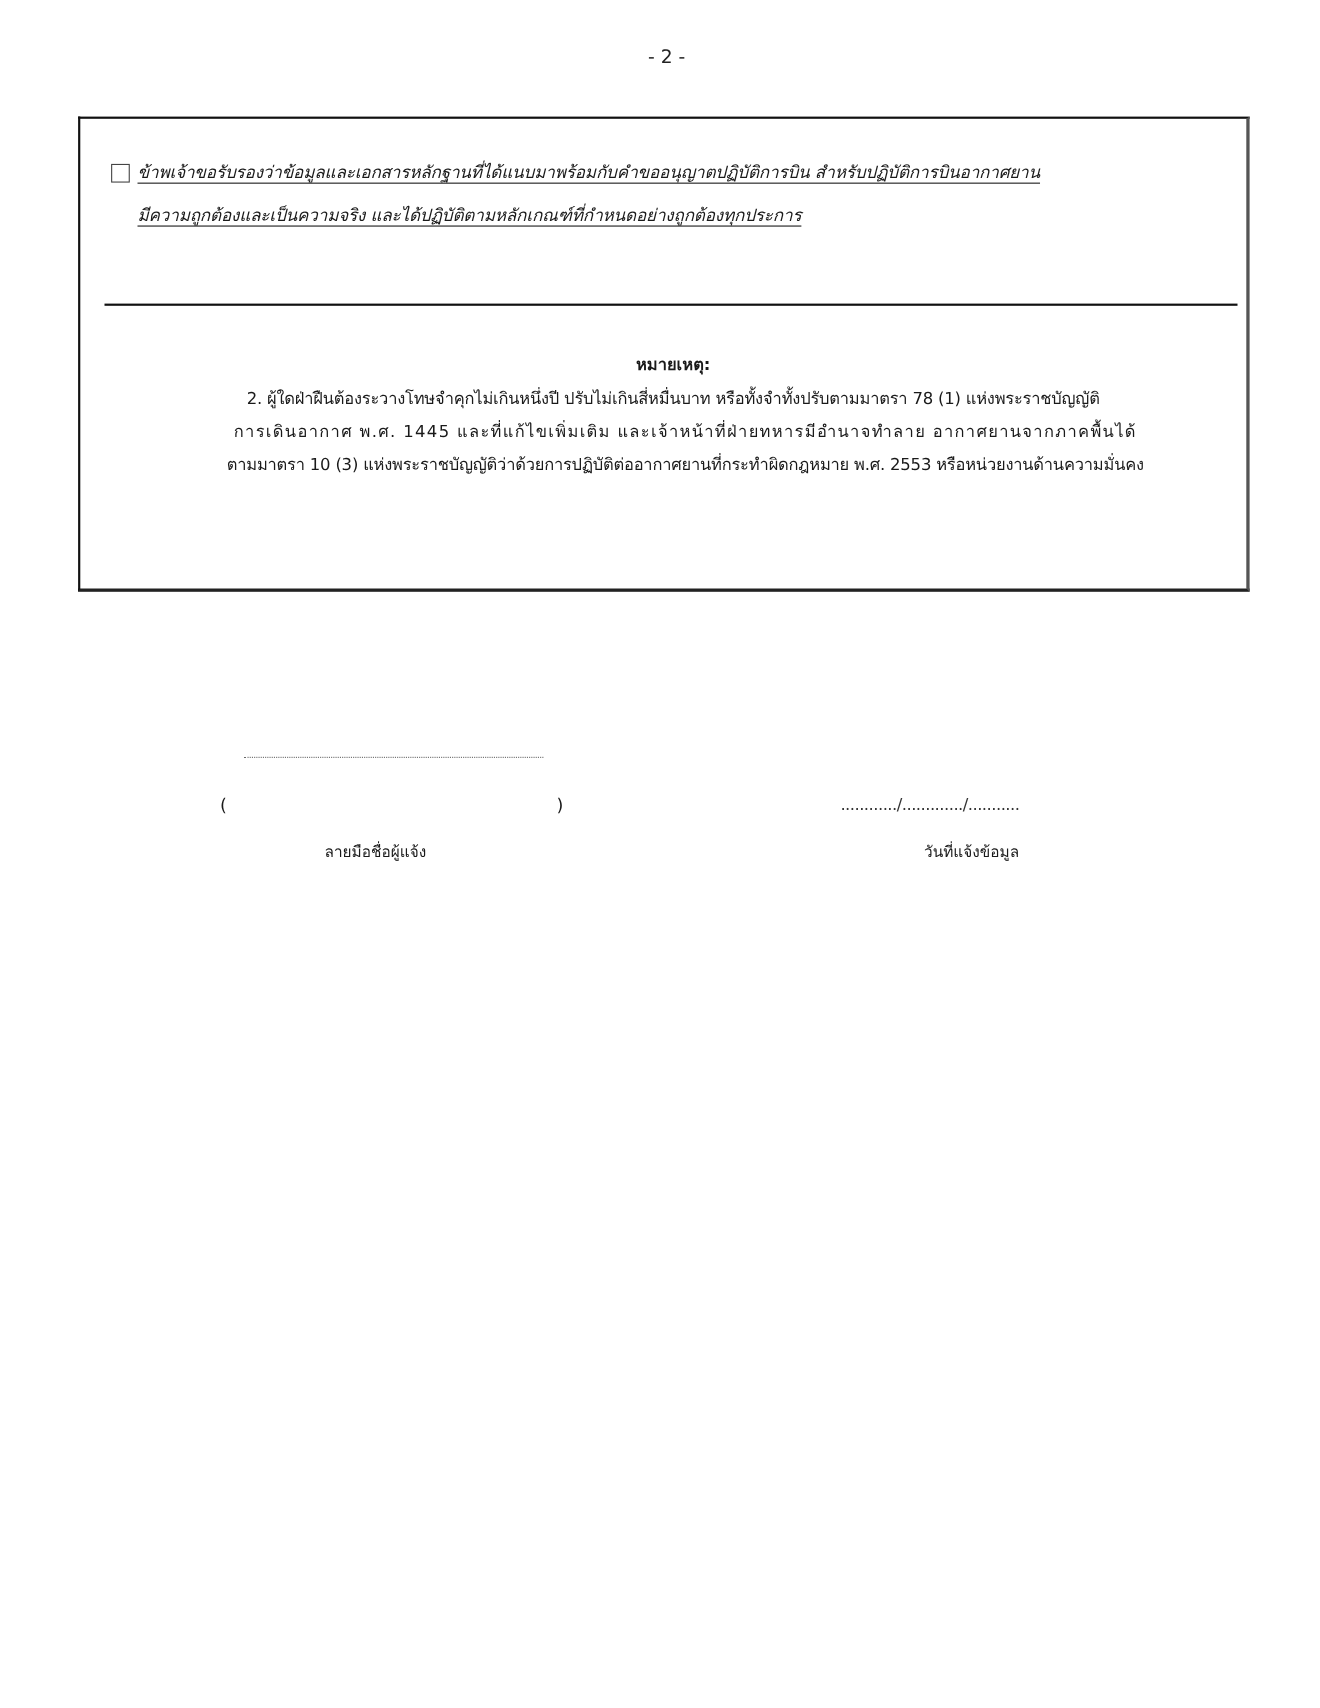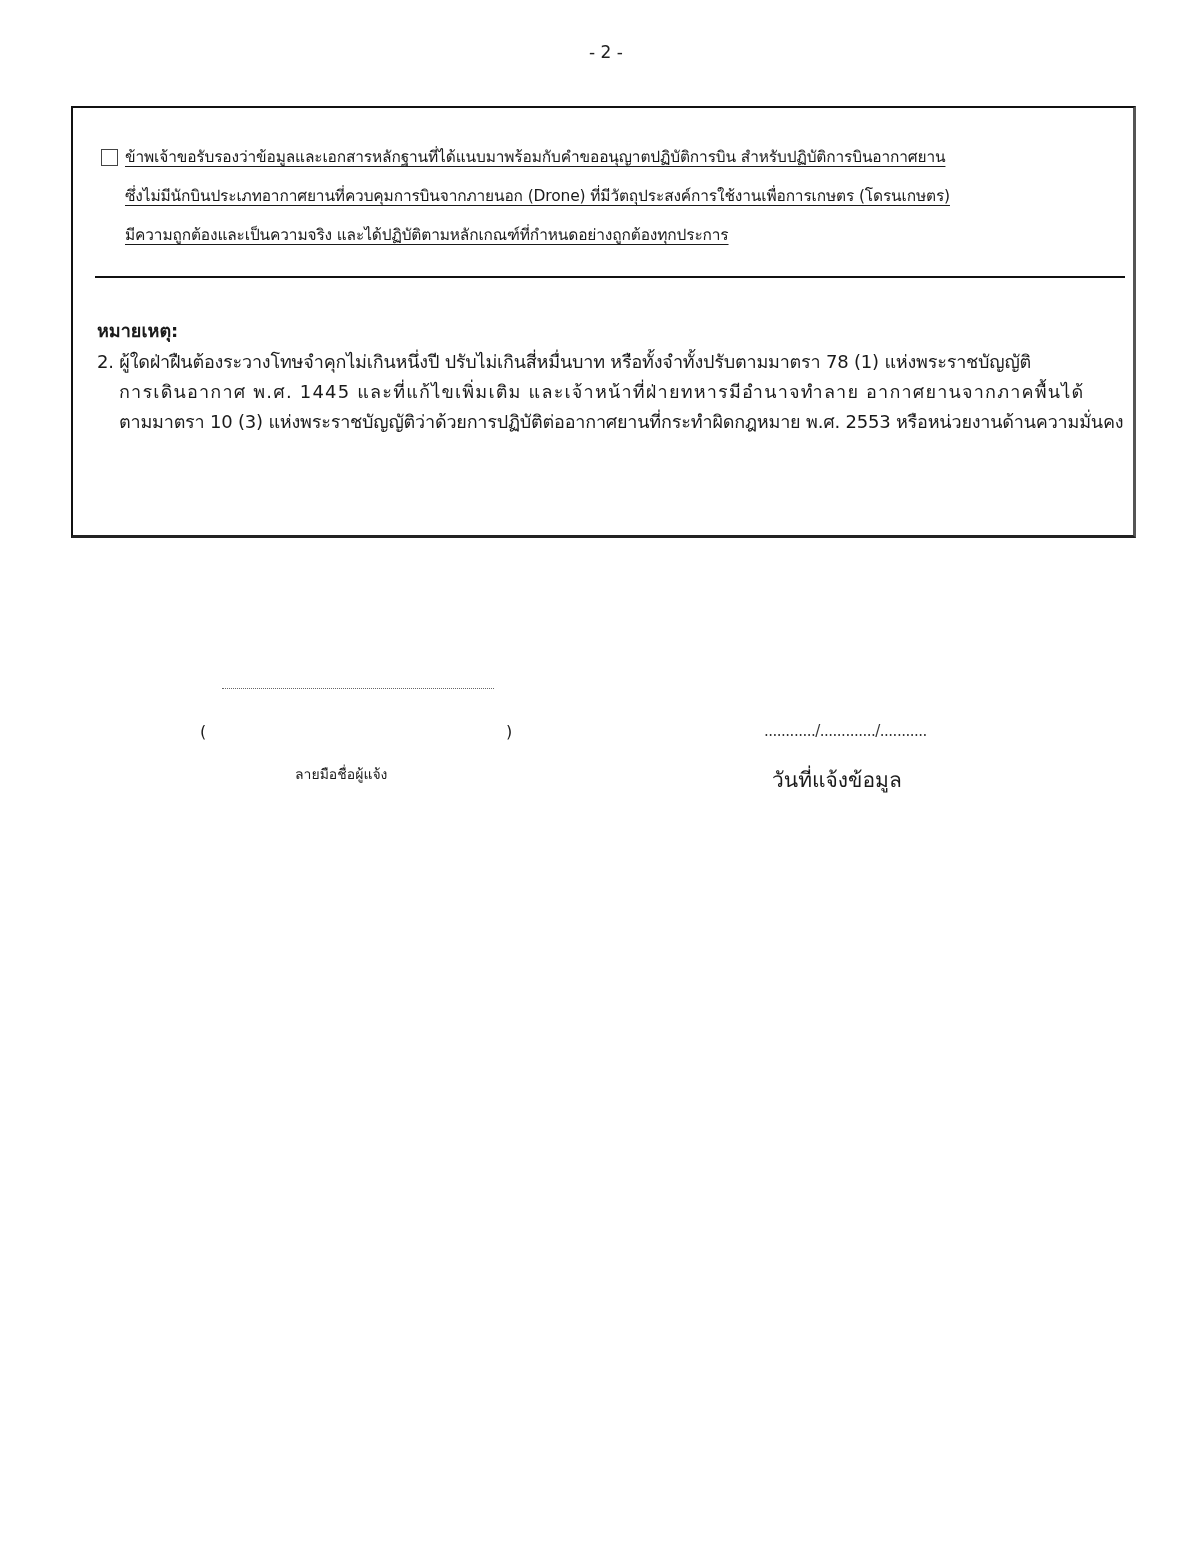--- a/index.html
+++ b/index.html
@@ -35,20 +35,21 @@
       border-bottom: 3px solid #222;
       box-sizing: content-box;
     }
     .cert {
       position: absolute;
       left: 28px;
       top: 30px;
       width: 1022px;
       font-size: 15.5px;
       line-height: 39px;
+      font-style: italic;
     }
     .cert .checkbox {
       position: absolute;
       left: 0;
       top: 11px;
       width: 15px;
       height: 15px;
       border: 1.5px solid #444;
       background: #fff;
       cursor: pointer;
@@ -69,22 +70,23 @@
       top: 168px;
       width: 1030px;
       height: 0;
       border-top: 2px solid #111;
     }
     .notes {
       position: absolute;
       left: 24px;
       top: 208px;
       width: 1030px;
-      font-size: 18px;
+      font-size: 15px;
       line-height: 30px;
+      text-align: center;
     }
     .notes .notes-title {
       font-weight: bold;
       display: block;
       margin-bottom: 1px;
     }
     .notes .note-item {
       display: block;
       white-space: nowrap;
       letter-spacing: -0.2px;
@@ -126,36 +128,35 @@
     .date-field {
       position: absolute;
       left: 764px;
       top: 722px;
       font-size: 15px;
       letter-spacing: -0.5px;
       color: #333;
     }
     .date-label {
       position: absolute;
-      left: 772px;
+      left: 840px;
       top: 763px;
-      font-size: 21px;
+      font-size: 14px;
     }
   </style>
 </head>
 <body>
 
 <div class="page-number">- 2 -</div>
 
 <div class="box">
   <div class="cert">
     <span class="checkbox"></span>
     <div class="cert-lines">
       <span class="cert-line">ข้าพเจ้าขอรับรองว่าข้อมูลและเอกสารหลักฐานที่ได้แนบมาพร้อมกับคำขออนุญาตปฏิบัติการบิน สำหรับปฏิบัติการบินอากาศยาน</span>
-      <span class="cert-line">ซึ่งไม่มีนักบินประเภทอากาศยานที่ควบคุมการบินจากภายนอก (Drone) ที่มีวัตถุประสงค์การใช้งานเพื่อการเกษตร (โดรนเกษตร)</span>
       <span class="cert-line">มีความถูกต้องและเป็นความจริง และได้ปฏิบัติตามหลักเกณฑ์ที่กำหนดอย่างถูกต้องทุกประการ</span>
     </div>
   </div>
 
   <div class="divider"></div>
 
   <div class="notes">
     <span class="notes-title">หมายเหตุ:</span>
     <span class="note-item">2. ผู้ใดฝ่าฝืนต้องระวางโทษจำคุกไม่เกินหนึ่งปี ปรับไม่เกินสี่หมื่นบาท หรือทั้งจำทั้งปรับตามมาตรา 78 (1) แห่งพระราชบัญญัติ</span>
     <span class="note-cont wide">การเดินอากาศ พ.ศ. 1445 และที่แก้ไขเพิ่มเติม และเจ้าหน้าที่ฝ่ายทหารมีอำนาจทำลาย อากาศยานจากภาคพื้นได้</span>

